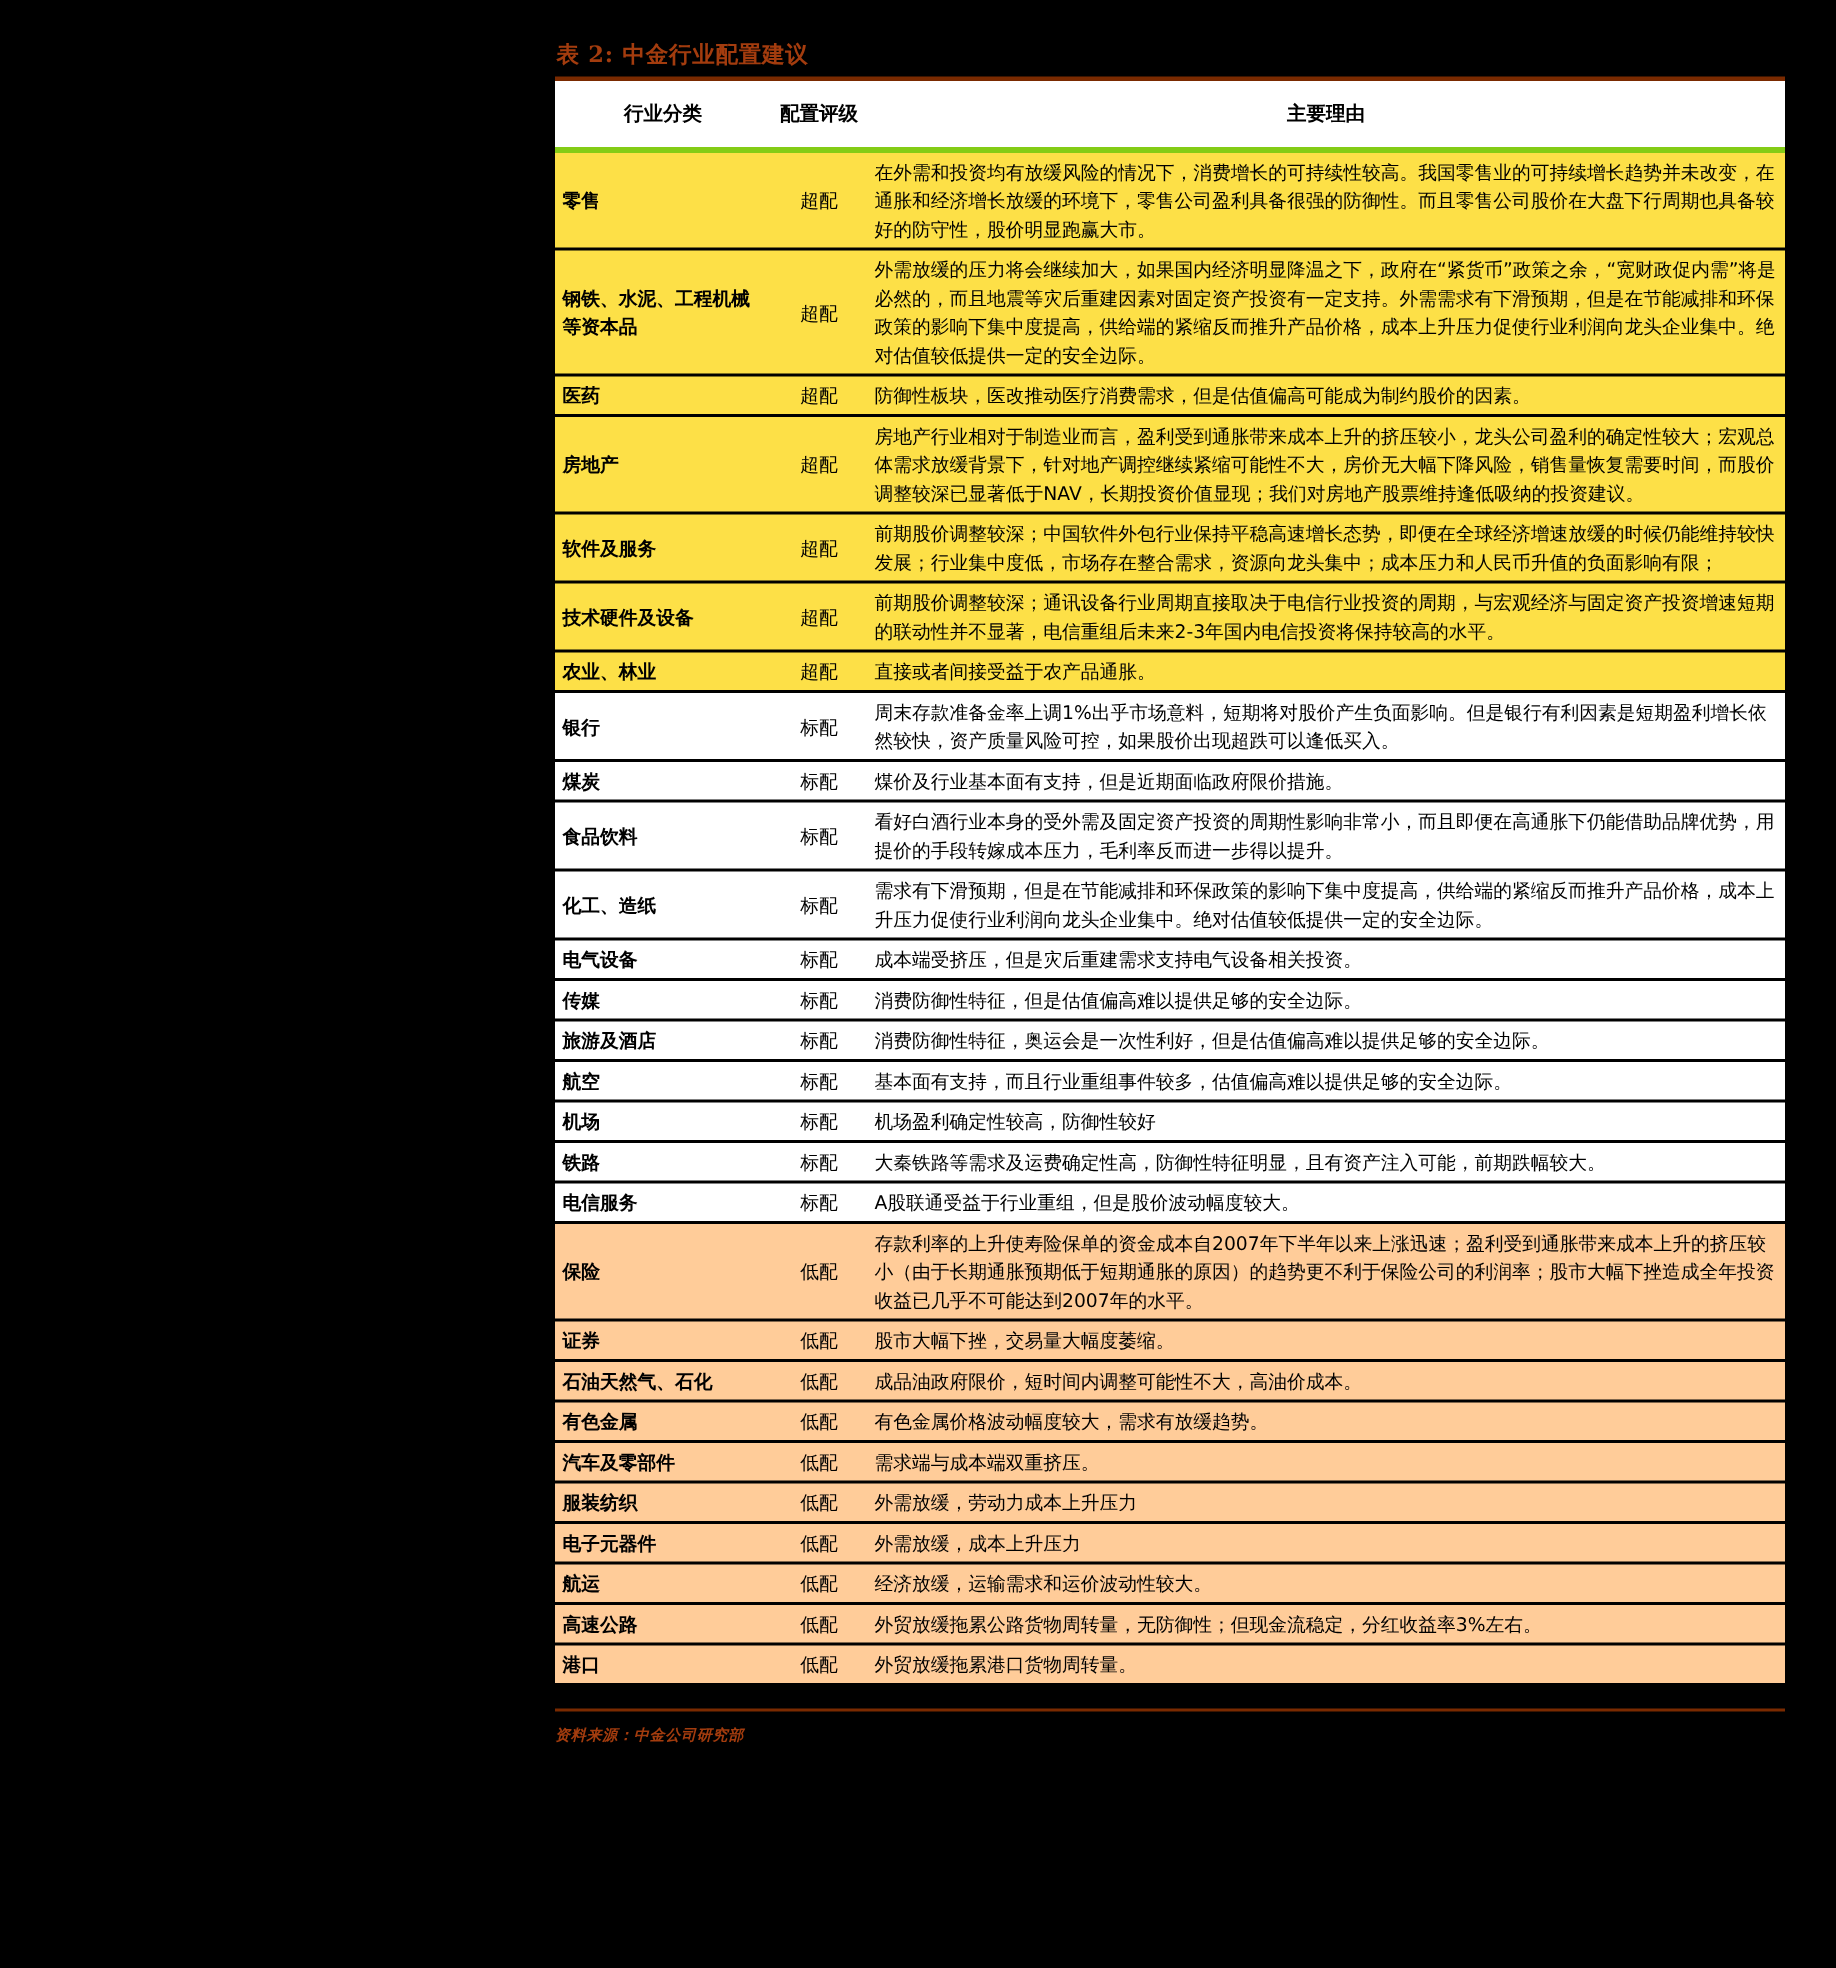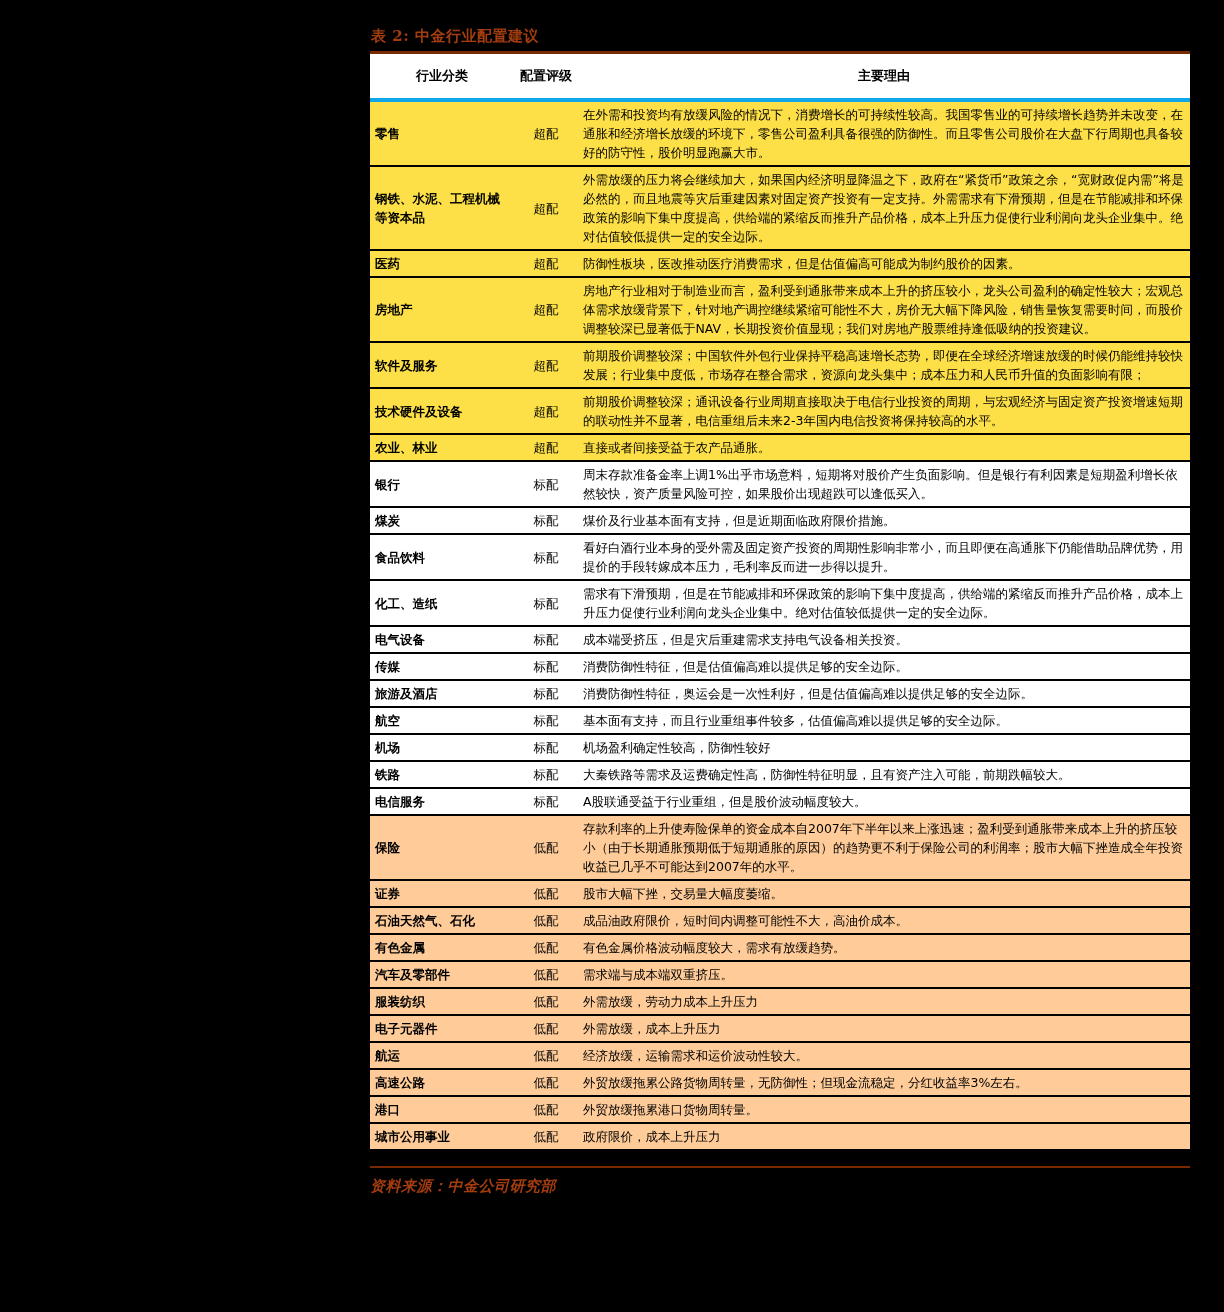--- a/index.html
+++ b/index.html
@@ -31,21 +31,21 @@
     border-collapse:collapse;
     table-layout:fixed;
   }
   table.alloc thead th{
     background:#ffffff;
     font-size:13px;
     font-weight:bold;
     color:#000;
     text-align:center;
     padding:13px 4px;
-    border-bottom:4px solid #0ea5e9;
+    border-bottom:4px solid #84cc16;
   }
   th.col-industry{width:136px;}
   th.col-rating{width:56px;}
   table.alloc tbody td{
     font-size:12.5px;
     line-height:1.52;
     color:#000;
     padding:3px 5px;
     border-bottom:2px solid #000;
     vertical-align:middle;
@@ -56,21 +56,21 @@
   td.reason{padding-left:6px;padding-right:8px;}
   tr.tier-overweight td{background:#fde047;}
   tr.tier-neutral td{background:#ffffff;}
   tr.tier-underweight td{background:#ffcc99;}
   .bottom-rule{
     height:2px;
     margin-top:14px;
   }
   .source-note{
     margin-top:9px;
-    font-size:15px;
+    font-size:10px;
     font-weight:bold;
     font-style:italic;
     font-family:"DejaVu Serif","Liberation Serif",serif;
     letter-spacing:0.5px;
   }
 </style>
 </head>
 <body style="background: rgb(0, 0, 0);">
 
 <div class="content">
@@ -221,25 +221,20 @@
         <tr class="tier-underweight">
           <td class="industry">高速公路</td>
           <td class="rating">低配</td>
           <td class="reason">外贸放缓拖累公路货物周转量，无防御性；但现金流稳定，分红收益率3%左右。</td>
         </tr>
         <tr class="tier-underweight">
           <td class="industry">港口</td>
           <td class="rating">低配</td>
           <td class="reason">外贸放缓拖累港口货物周转量。</td>
         </tr>
-        <tr class="tier-underweight">
-          <td class="industry">城市公用事业</td>
-          <td class="rating">低配</td>
-          <td class="reason">政府限价，成本上升压力</td>
-        </tr>
       </tbody>
   </table>
 
   <div class="bottom-rule" style="background: rgb(122, 42, 0);"></div>
 
   <div class="source-note" style="color: rgb(163, 60, 14);">资料来源：中金公司研究部</div>
 
 </div>
 
 </body></html>

